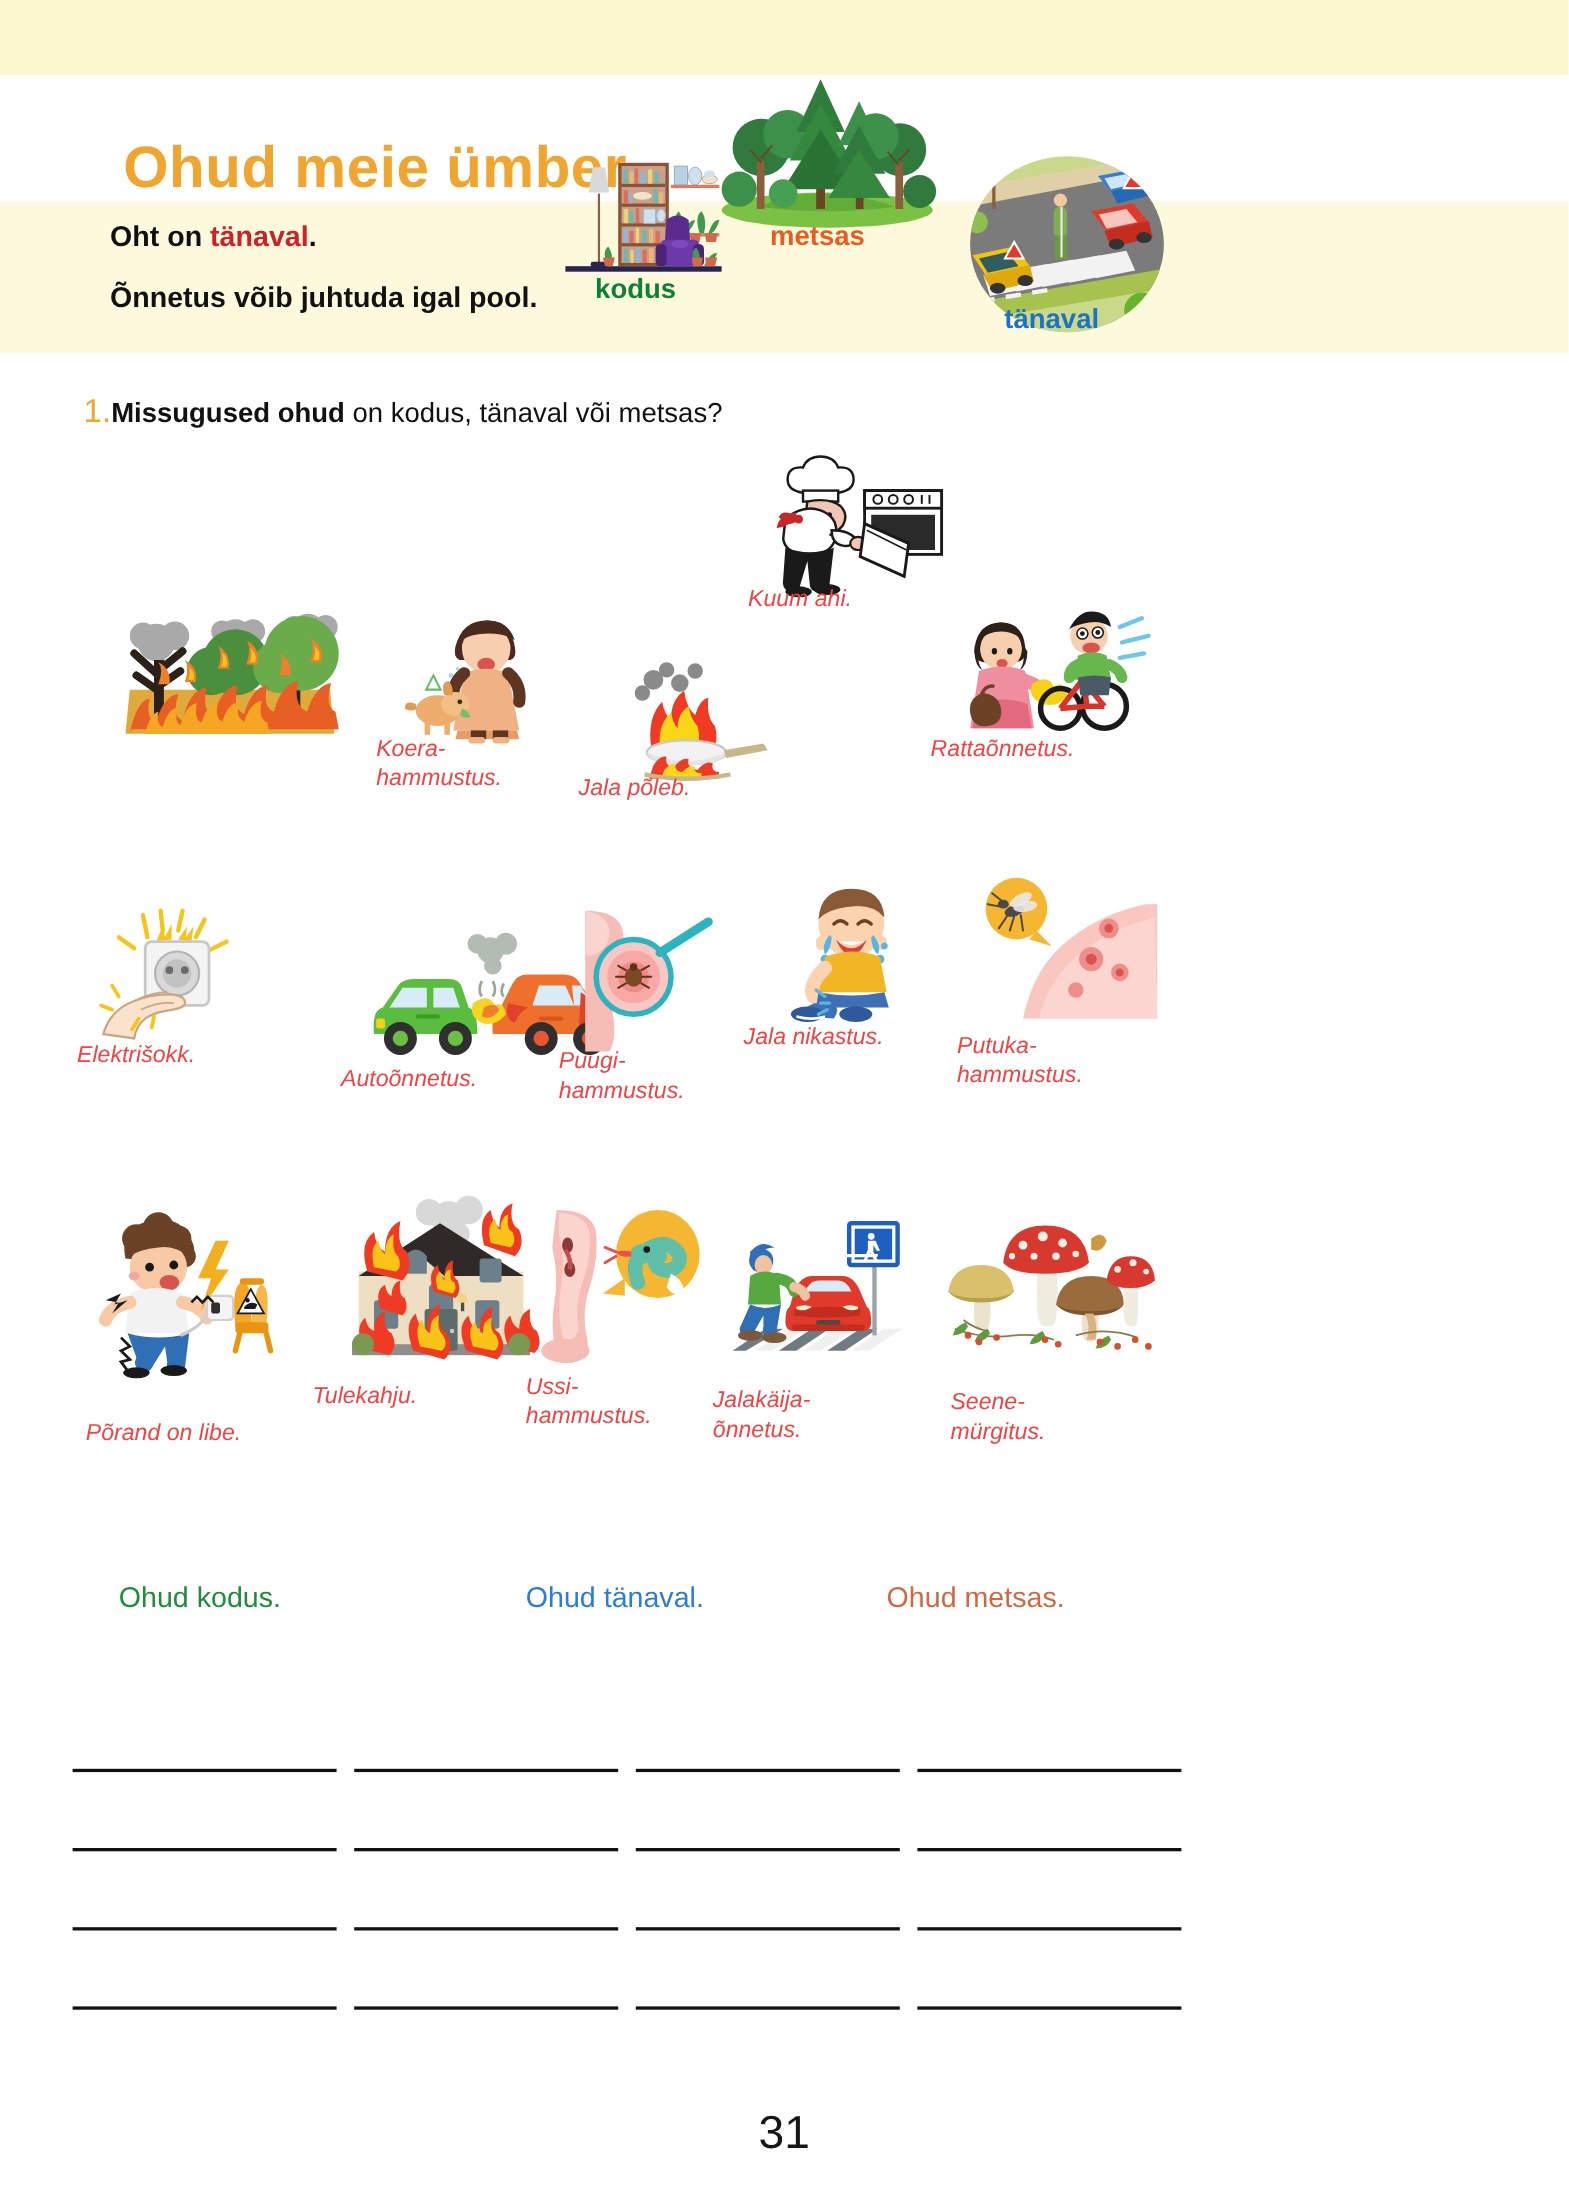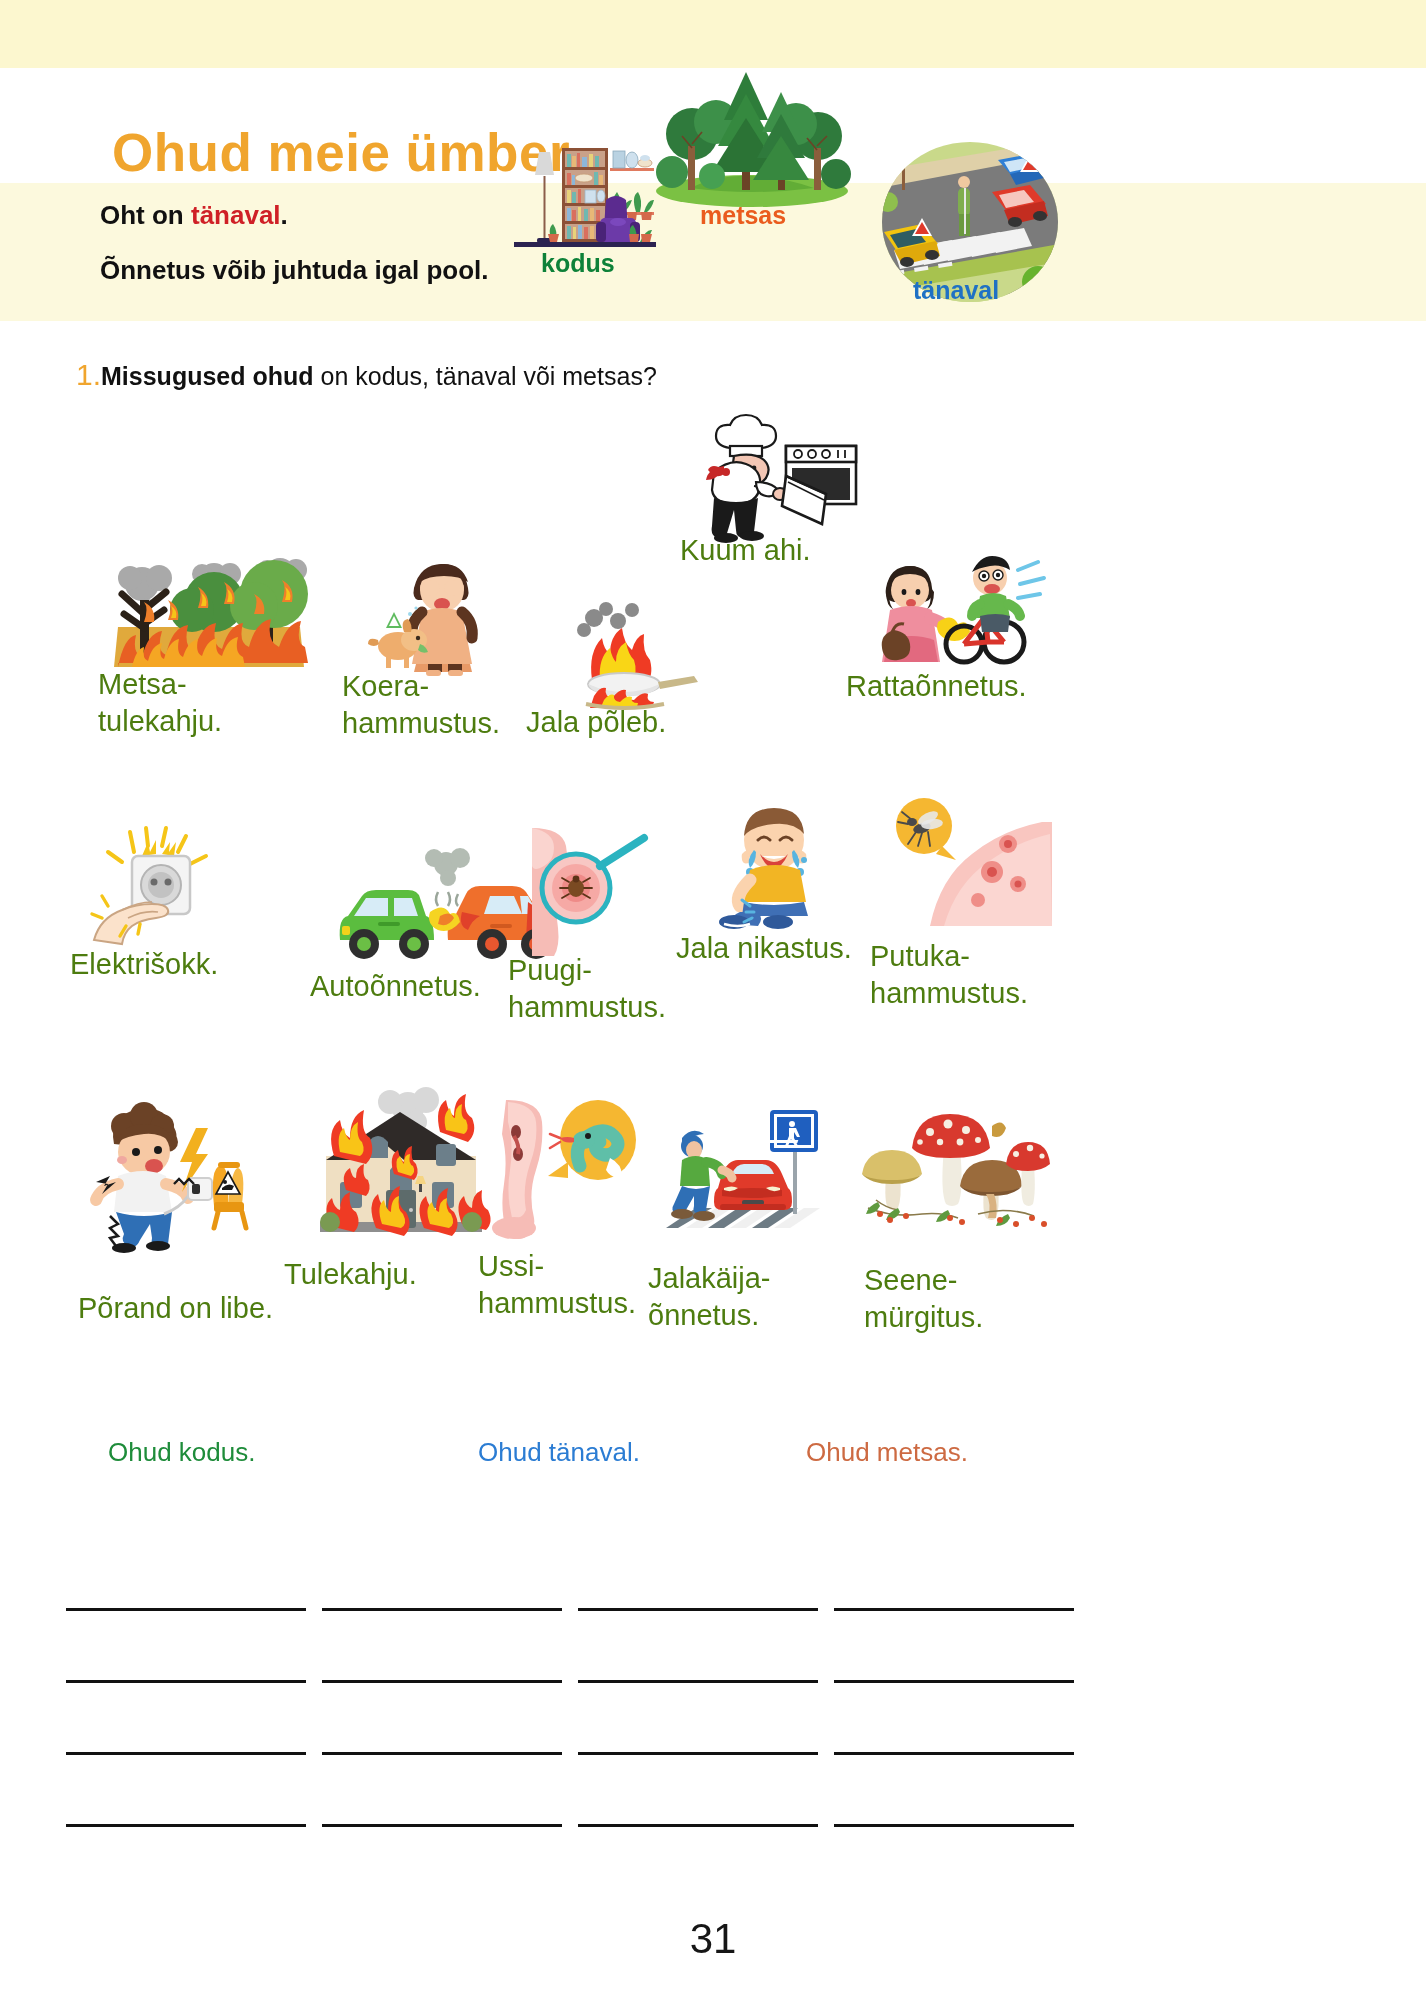--- a/index.html
+++ b/index.html
@@ -97,24 +97,25 @@
 
   
   .cards { position: absolute; left: 0; top: 0; width: 1426px; height: 2000px; }
   .card { position: absolute; }
   .card .art {
     position: absolute;
     left: 0; top: 0;
   }
   .cap {
     position: absolute;
-    font-size: 29px;
-    color: #4d7c0f;
+    font-size: 21px;
+    color: #ef4444;
     line-height: 1.28;
     white-space: pre-line;
+    font-style: italic;
   }
 
   
   .cat {
     position: absolute;
     font-size: 26px;
     white-space: nowrap;
     text-align: center;
   }
   .cat-kodus   { left: 108px;  top: 1437px; color: #1e8c3a; }
@@ -406,22 +407,20 @@
           <path d="M181 48 q3-9 0-13 q7 4 5 13 Z"></path>
         </g>
         <g fill="#e85f23">
           <path d="M14 115 q6-30 18-32 q-4 18 6 22 q6-24 20-26 q-6 20 4 24 q6-28 22-30 q-5 22 6 26 q7-26 22-28 q-5 22 6 26 q7-24 21-26 q-5 20 6 24 q7-26 22-28 q-5 22 8 28 q8-24 22-26 q-6 22 4 26 l3 16 H14 Z"></path>
         </g>
         <g fill="#f5a623">
           <path d="M28 115 q4-18 12-20 q-2 12 4 14 q4-16 14-18 q-4 14 2 16 q5-18 15-20 q-3 15 4 18 q5-16 15-18 q-3 14 4 17 q5-16 15-18 q-3 15 5 18 q5-17 16-19 q-4 16 5 20 l2 10 H28 Z"></path>
         </g>
       </svg>
     </div>
-    <div class="cap" style="left:-6px; top:114px; width:210px;">Metsa-
-tulekahju.</div>
   </div>
 
   <div class="card" style="left:364px; top:552px; width:160px; height:170px;">
     <div class="art">
       <svg viewBox="0 0 160 125" width="160" height="125">
 
         <path d="M50 36 q6-24 28-24 q22 0 26 24 q2 10 -4 12 l-46 0 q-6-2 -4-12 Z" fill="#4a2a1c"></path>
         <ellipse cx="78" cy="38" rx="22" ry="22" fill="#f7cfae"></ellipse>
         <path d="M56 30 q8-18 24-18 q18 0 24 18 q-8-6 -24-6 q-16 0 -24 6 Z" fill="#4a2a1c"></path>
 

